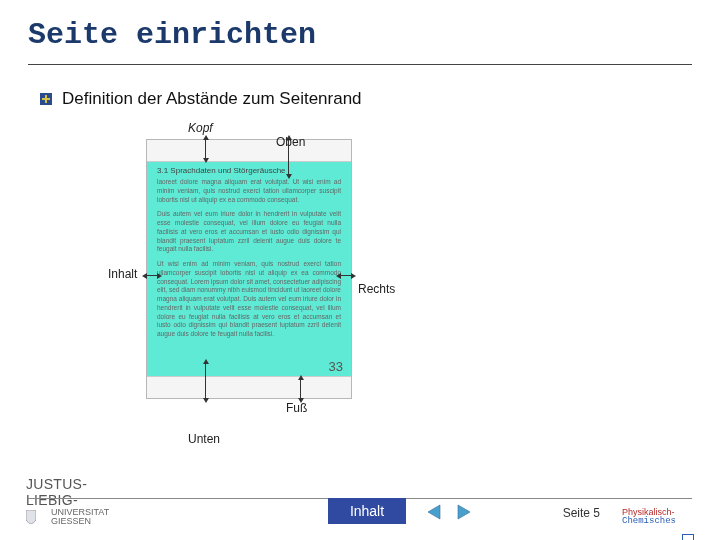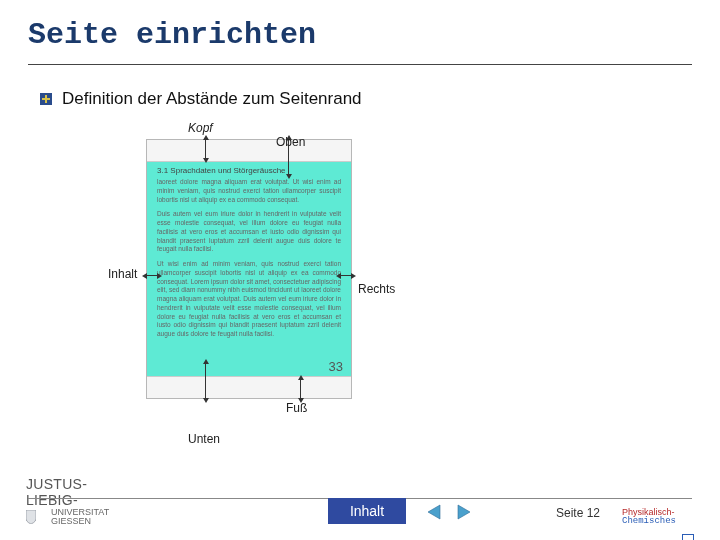--- a/index.html
+++ b/index.html
@@ -292,21 +292,21 @@
     <svg width="18" height="18" viewBox="0 0 18 18">
       <polygon points="14,2 14,16 2,9" fill="#4aa0cc" stroke="#2f6d99" stroke-width="0.6"></polygon>
     </svg>
   </span>
   <span class="nav-arrow nav-next">
     <svg width="18" height="18" viewBox="0 0 18 18">
       <polygon points="4,2 4,16 16,9" fill="#4aa0cc" stroke="#2f6d99" stroke-width="0.6"></polygon>
     </svg>
   </span>
 
-  <div class="footer-page">Seite 12</div>
+  <div class="footer-page">Seite 5</div>
 
   <div class="logo-right">
     <div class="logo-right-text">
       <div class="p1">Physikalisch-</div>
       <div class="p2">Chemisches</div>
       <div class="p3">Institut</div>
     </div>
     <span class="logo-right-square"></span>
   </div>
 </div>

